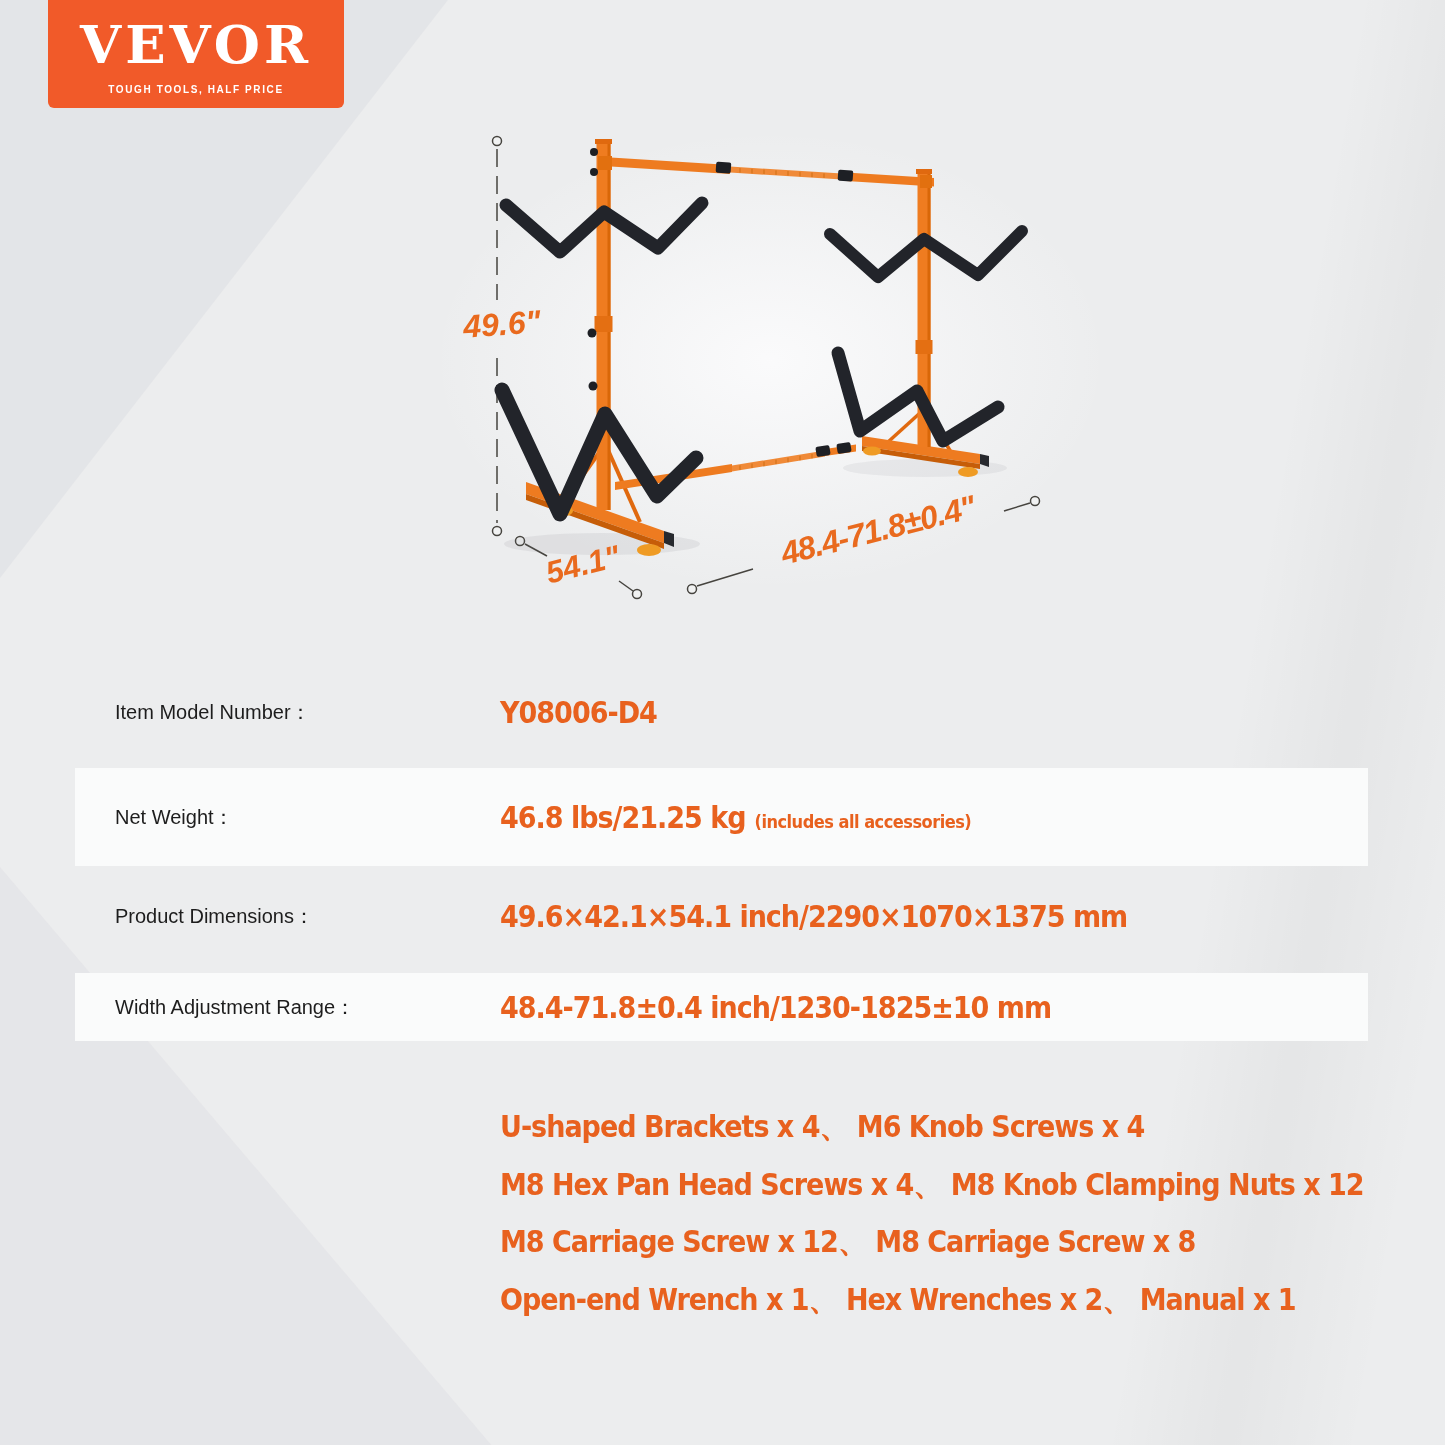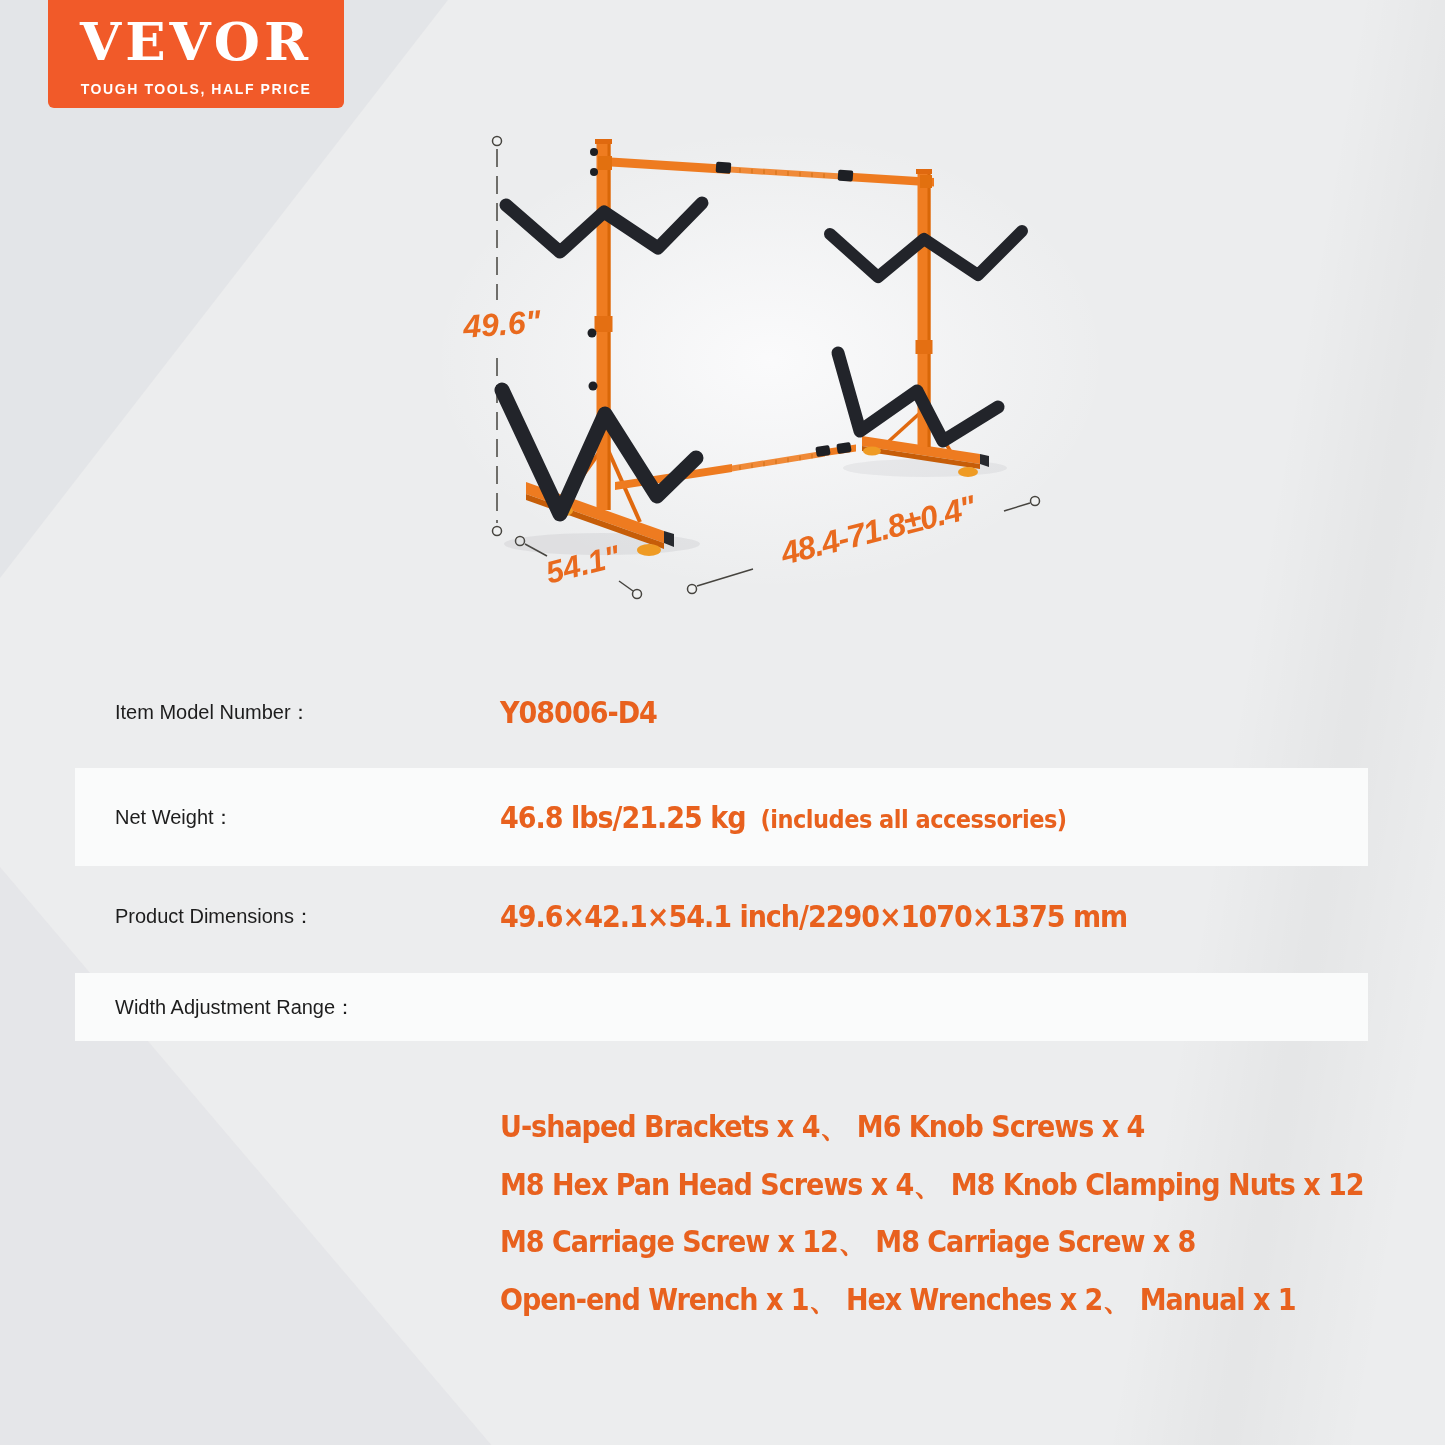--- a/index.html
+++ b/index.html
@@ -20,21 +20,21 @@
   .logo{
     position:absolute;left:48px;top:0;width:296px;height:108px;
     background:#f15a29;border-radius:0 0 6px 6px;
     display:flex;flex-direction:column;align-items:center;justify-content:center;
   }
   .logo .wordmark{
     font-family:"DejaVu Serif", serif;font-weight:bold;color:#ffffff;
     font-size:53px;line-height:56px;letter-spacing:4px;margin-top:2px;
   }
   .logo .tagline{
-    color:#ffffff;font-weight:bold;font-size:14px;letter-spacing:1.6px;margin-top:12px;
+    color:#ffffff;font-weight:bold;font-size:10px;letter-spacing:1.6px;margin-top:12px;
     font-family:"Liberation Sans", sans-serif;
   }
 
   
   .figure{position:absolute;left:420px;top:120px;width:660px;height:500px;}
   .fig-label{
     position:absolute;color:#e96a1e;font-weight:bold;font-style:italic;
     text-align:center;white-space:nowrap;font-family:"Liberation Sans", sans-serif;
   }
   .fig-label.h{left:14px;top:186px;width:136px;font-size:32px;transform:rotate(-4deg);}
@@ -46,21 +46,21 @@
   .band{position:absolute;left:75px;width:1293px;top:0;bottom:0;background:#fafbfb;}
   .spec-label{
     position:absolute;left:115px;color:#1d1d1d;font-size:20px;
     font-family:Liberation Sans, sans-serif;white-space:nowrap;text-align:center;
   }
   .spec-value{
     position:absolute;left:500px;color:#e8611e;font-weight:bold;font-size:30px;
     font-family:"DejaVu Sans", sans-serif;font-stretch:condensed;letter-spacing:-1px;
     white-space:nowrap;
   }
-  .spec-note{font-size:25px;margin-left:15px;letter-spacing:-0.5px;}
+  .spec-note{font-size:18px;margin-left:9px;letter-spacing:-0.5px;}
   .vcenter{top:50%;transform:translateY(-50%);}
   .acc-line{height:57.6px;line-height:57.6px;}
 </style>
 </head>
 <body>
 
 <div class="bg-shade tl"></div>
 <div class="bg-shade bl"></div>
 <div class="bg-shade seam"></div>
 <div class="fig-glow"></div>
@@ -181,20 +181,21 @@
 </div>
 
 <div class="spec-row" style="top:886px;height:60px;">
   <span class="spec-label vcenter">Product Dimensions：</span>
   <span class="spec-value vcenter">49.6×42.1×54.1 inch/2290×1070×1375 mm</span>
 </div>
 
 <div class="spec-row" style="top:973px;height:68px;padding-left:15px;">
   <div class="band"></div>
   <span class="spec-label vcenter">Width Adjustment Range：</span>
+  <span class="spec-value vcenter">48.4-71.8±0.4 inch/1230-1825±10 mm</span>
 </div>
 
 <div class="spec-row" style="top:1093px;height:290px;">
   <div class="spec-value" style="top:5px;">
     <div class="acc-line">U-shaped Brackets x 4、 M6 Knob Screws x 4</div>
     <div class="acc-line">M8 Hex Pan Head Screws x 4、 M8 Knob Clamping Nuts x 12</div>
     <div class="acc-line">M8 Carriage Screw x 12、 M8 Carriage Screw x 8</div>
     <div class="acc-line">Open-end Wrench x 1、 Hex Wrenches x 2、 Manual x 1</div>
   </div>
 </div>

